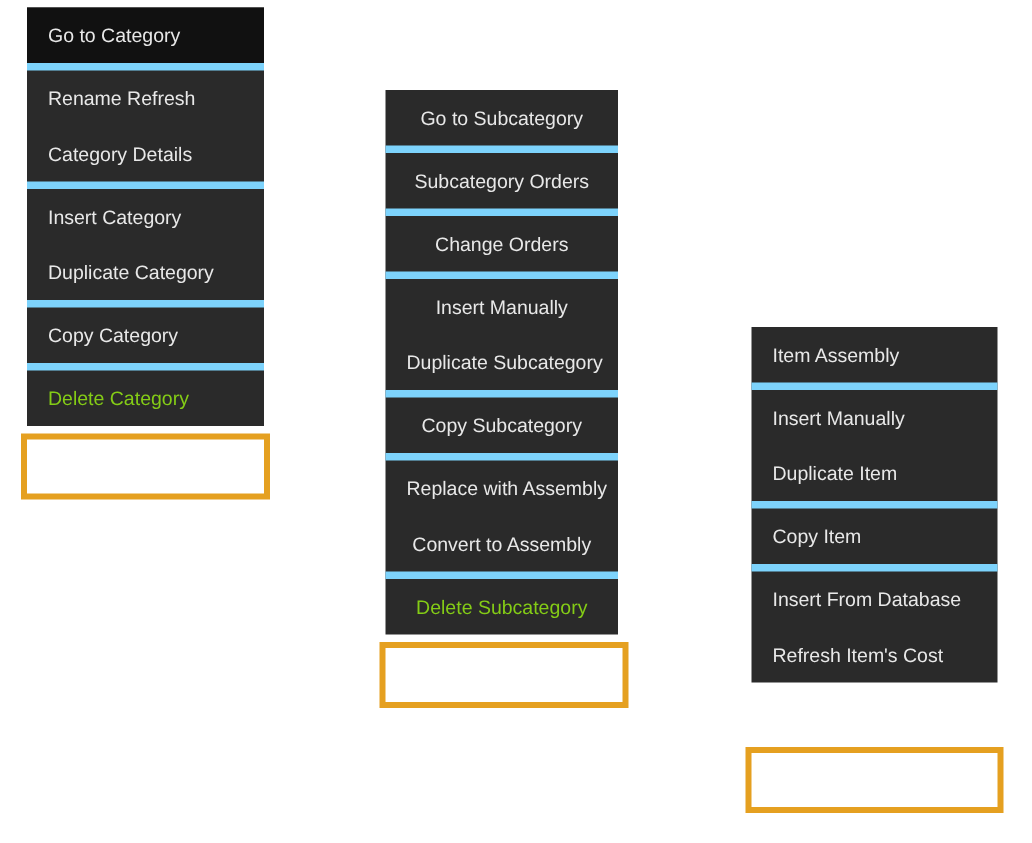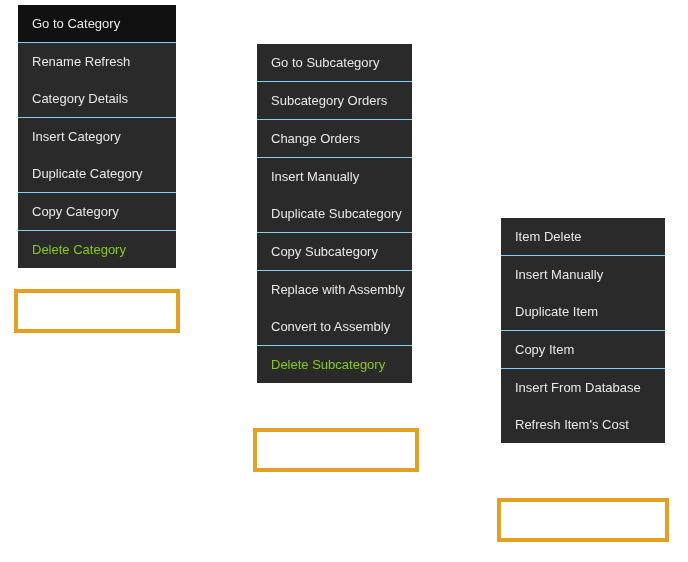--- a/index.html
+++ b/index.html
@@ -11,21 +11,21 @@
       font-size: 13px;
       position: relative;
     }
     .context-menu {
       position: absolute;
       background: #2a2a2a;
       color: #e8e8e8;
       min-width: 155px;
     }
     .menu-group {
-      border-bottom: 1px solid #7dd3fc;
+      border-bottom: 5px solid #7dd3fc;
     }
     .menu-group:last-child {
       border-bottom: none;
     }
     .menu-item {
       padding: 11px 14px;
       cursor: pointer;
       white-space: nowrap;
     }
     .menu-item.hovered {
@@ -36,21 +36,21 @@
     }
     .highlight-box {
       position: absolute;
       border: 4px solid #e5a020;
       pointer-events: none;
     }
     
     #menu-category { left: 18px; top: 5px; width: 158px; }
     #highlight-category { left: 14px; top: 289px; width: 166px; height: 44px; }
     
-    #menu-subcategory { left: 257px; top: 44px; width: 132px; }
+    #menu-subcategory { left: 257px; top: 60px; width: 132px; text-align: center; }
     #highlight-subcategory { left: 253px; top: 428px; width: 166px; height: 44px; }
     
     #menu-item { left: 501px; top: 218px; width: 164px; }
     #highlight-item { left: 497px; top: 498px; width: 172px; height: 44px; }
   </style>
 </head>
 <body>
 
 <div id="menu-category" class="context-menu">
   <div class="menu-group">
@@ -95,21 +95,21 @@
     <div class="menu-item">Convert to Assembly</div>
   </div>
   <div class="menu-group">
     <div class="menu-item danger">Delete Subcategory</div>
   </div>
 </div>
 <div id="highlight-subcategory" class="highlight-box"></div>
 
 <div id="menu-item" class="context-menu">
   <div class="menu-group">
-    <div class="menu-item">Item Delete</div>
+    <div class="menu-item">Item Assembly</div>
   </div>
   <div class="menu-group">
     <div class="menu-item">Insert Manually</div>
     <div class="menu-item">Duplicate Item</div>
   </div>
   <div class="menu-group">
     <div class="menu-item">Copy Item</div>
   </div>
   <div class="menu-group">
     <div class="menu-item">Insert From Database</div>

